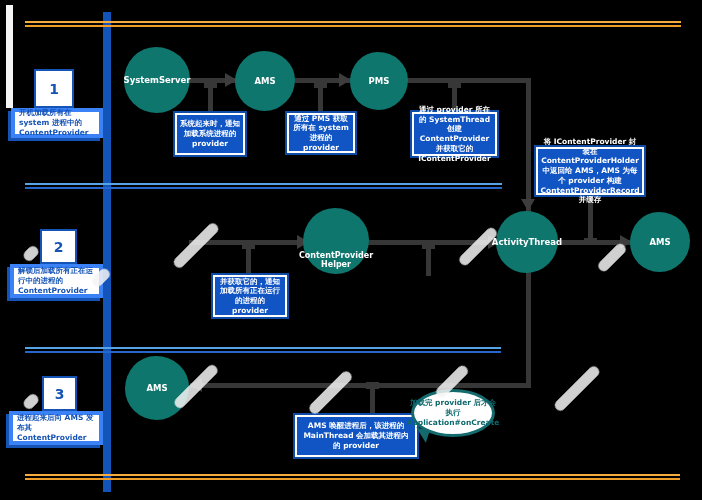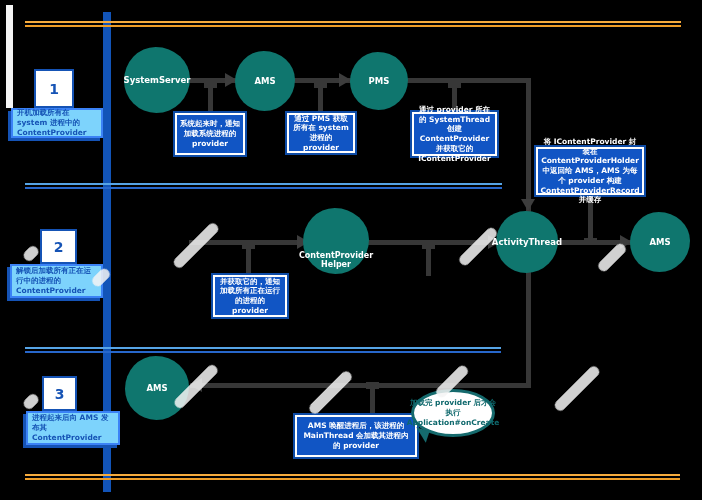--- a/index.html
+++ b/index.html
@@ -31,21 +31,21 @@
   .node.sm{font-size:8px;}
 
   
   .note{background:#1155c4;color:#fff;font-weight:bold;font-size:7.5px;line-height:1.3;text-align:center;
         border:2px solid #fff;box-shadow:0 0 0 2px #0d4ba6;display:flex;align-items:center;justify-content:center;
         padding:2px 3px;}
 
   
   .numbox{background:#fff;border:2px solid #1553b5;color:#1553b5;font-weight:bold;font-size:14px;
           display:flex;align-items:center;justify-content:center;}
-  .capbox{background:#7dd3fc;border:2px solid #3b82f6;box-shadow:-3px 3px 0 0 #1553b5;color:#1553b5;
+  .capbox{background:#ffffff;border:4px solid #3b82f6;box-shadow:-3px 3px 0 0 #1553b5;color:#1553b5;
           font-weight:bold;font-size:7.5px;line-height:1.3;display:flex;align-items:center;padding:2px 4px;}
 
   
   .callout{background:#fff;border:3px solid #156a6d;border-radius:50%;color:#0e686c;font-weight:bold;
            font-size:7.5px;line-height:1.35;text-align:center;display:flex;align-items:center;justify-content:center;
            padding:4px 6px;}
   .callout-tail{width:0;height:0;border-top:12px solid #156a6d;border-left:14px solid transparent;
                 transform:rotate(18deg);}
 
   
@@ -158,21 +158,21 @@
   </div>
   <div class="abs numbox" style="left:40px;top:229px;width:37px;height:35px;">
     <span>2</span>
   </div>
   <div class="abs capbox" style="left:10px;top:264px;width:93px;height:34px;">
     <span>解锁后加载所有正在运行中的进程的 ContentProvider</span>
   </div>
   <div class="abs numbox" style="left:42px;top:376px;width:35px;height:35px;">
     <span>3</span>
   </div>
-  <div class="abs capbox" style="left:26px;top:411px;width:94px;height:34px;">
+  <div class="abs capbox" style="left:9px;top:411px;width:94px;height:34px;">
     <span>进程起来后向 AMS 发布其 ContentProvider</span>
   </div>
 
   <div class="abs callout" style="left:411px;top:389px;width:84px;height:48px;">
     <span>加载完 provider 后才会执行 Application#onCreate</span>
   </div>
   <div class="abs callout-tail" style="left:414px;top:429px;"></div>
 
   <div class="abs wm" style="left:167px;top:240px;width:58px;"></div>
   <div class="abs wm" style="left:23px;top:248px;width:16px;"></div>

